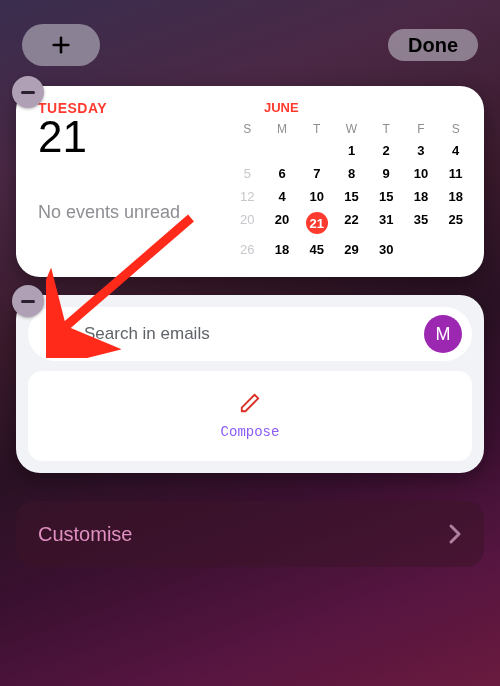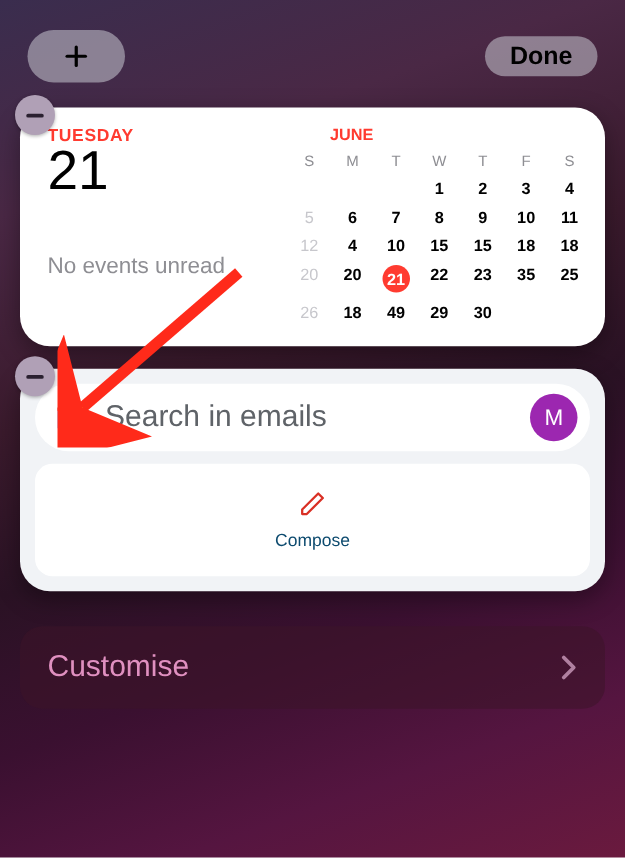--- a/index.html
+++ b/index.html
@@ -30,29 +30,29 @@
     .cal-grid { display: grid; grid-template-columns: repeat(7, 1fr); gap: 0; }
     .cal-head { font-size: 12px; color: #8e8e93; text-align: center; padding: 3px 0; }
     .cal-cell { font-size: 13px; text-align: center; padding: 4px 0; color: #000; font-weight: 600; position: relative; }
     .cal-cell.dim { color: #c7c7cc; font-weight: 500; }
     .cal-cell.today span { display: inline-flex; width: 22px; height: 22px; border-radius: 50%; background: #ff3b30; color: #fff; align-items: center; justify-content: center; font-weight: 600; }
 
     
     .gmail-card { background: #f1f3f6; padding: 12px; }
     .search-row { background: #fff; border-radius: 28px; height: 54px; display: flex; align-items: center; padding: 0 10px 0 16px; gap: 12px; }
     .gmail-logo { width: 28px; height: 22px; position: relative; flex-shrink: 0; }
-    .search-text { flex: 1; color: #5f6368; font-size: 24px; }
+    .search-text { flex: 1; color: #5f6368; font-size: 17px; }
     .avatar { width: 38px; height: 38px; border-radius: 50%; background: #9c27b0; color: #fff; display: flex; align-items: center; justify-content: center; font-size: 18px; font-weight: 500; }
     .gmail-tiles { display: flex; gap: 10px; margin-top: 10px; }
     .gmail-tile { flex: 1; background: #fff; border-radius: 14px; height: 90px; display: flex; flex-direction: column; align-items: center; justify-content: center; gap: 10px; cursor: pointer; }
-    .gmail-tile-label { font-size: 14px; color: #0c4a6e; }
+    .gmail-tile-label { font-size: 14px; color: #8b5cf6; font-family: Liberation Mono, monospace; }
 
     
     .customise-bar { margin: 28px 16px 0; background: rgba(60,20,40,0.55); border-radius: 18px; height: 66px; display: flex; align-items: center; justify-content: space-between; padding: 0 22px; cursor: pointer; }
-    .customise-label { color: #e090c0; font-size: 24px; font-weight: 500; }
+    .customise-label { color: #e090c0; font-size: 20px; font-weight: 500; }
     .chevron { color: #b080a0; }
 
     
     .arrow-svg { position: absolute; left: 46px; top: 208px; z-index: 30; pointer-events: none; }
   </style>
 </head>
 <body>
 
 <div class="topbar">
   <div class="add-btn">
@@ -100,26 +100,26 @@
           <div class="cal-cell"><span>4</span></div>
           <div class="cal-cell"><span>10</span></div>
           <div class="cal-cell"><span>15</span></div>
           <div class="cal-cell"><span>15</span></div>
           <div class="cal-cell"><span>18</span></div>
           <div class="cal-cell"><span>18</span></div>
           <div class="cal-cell dim"><span>20</span></div>
           <div class="cal-cell"><span>20</span></div>
           <div class="cal-cell today"><span>21</span></div>
           <div class="cal-cell"><span>22</span></div>
-          <div class="cal-cell"><span>23</span></div>
+          <div class="cal-cell"><span>31</span></div>
           <div class="cal-cell"><span>35</span></div>
           <div class="cal-cell"><span>25</span></div>
           <div class="cal-cell dim"><span>26</span></div>
           <div class="cal-cell"><span>18</span></div>
-          <div class="cal-cell"><span>49</span></div>
+          <div class="cal-cell"><span>45</span></div>
           <div class="cal-cell"><span>29</span></div>
           <div class="cal-cell"><span>30</span></div>
           <div class="cal-cell dim"><span></span></div>
           <div class="cal-cell dim"><span></span></div>
         </div>
     </div>
   </div>
 </div>
 
 <svg class="arrow-svg" width="160" height="150">

